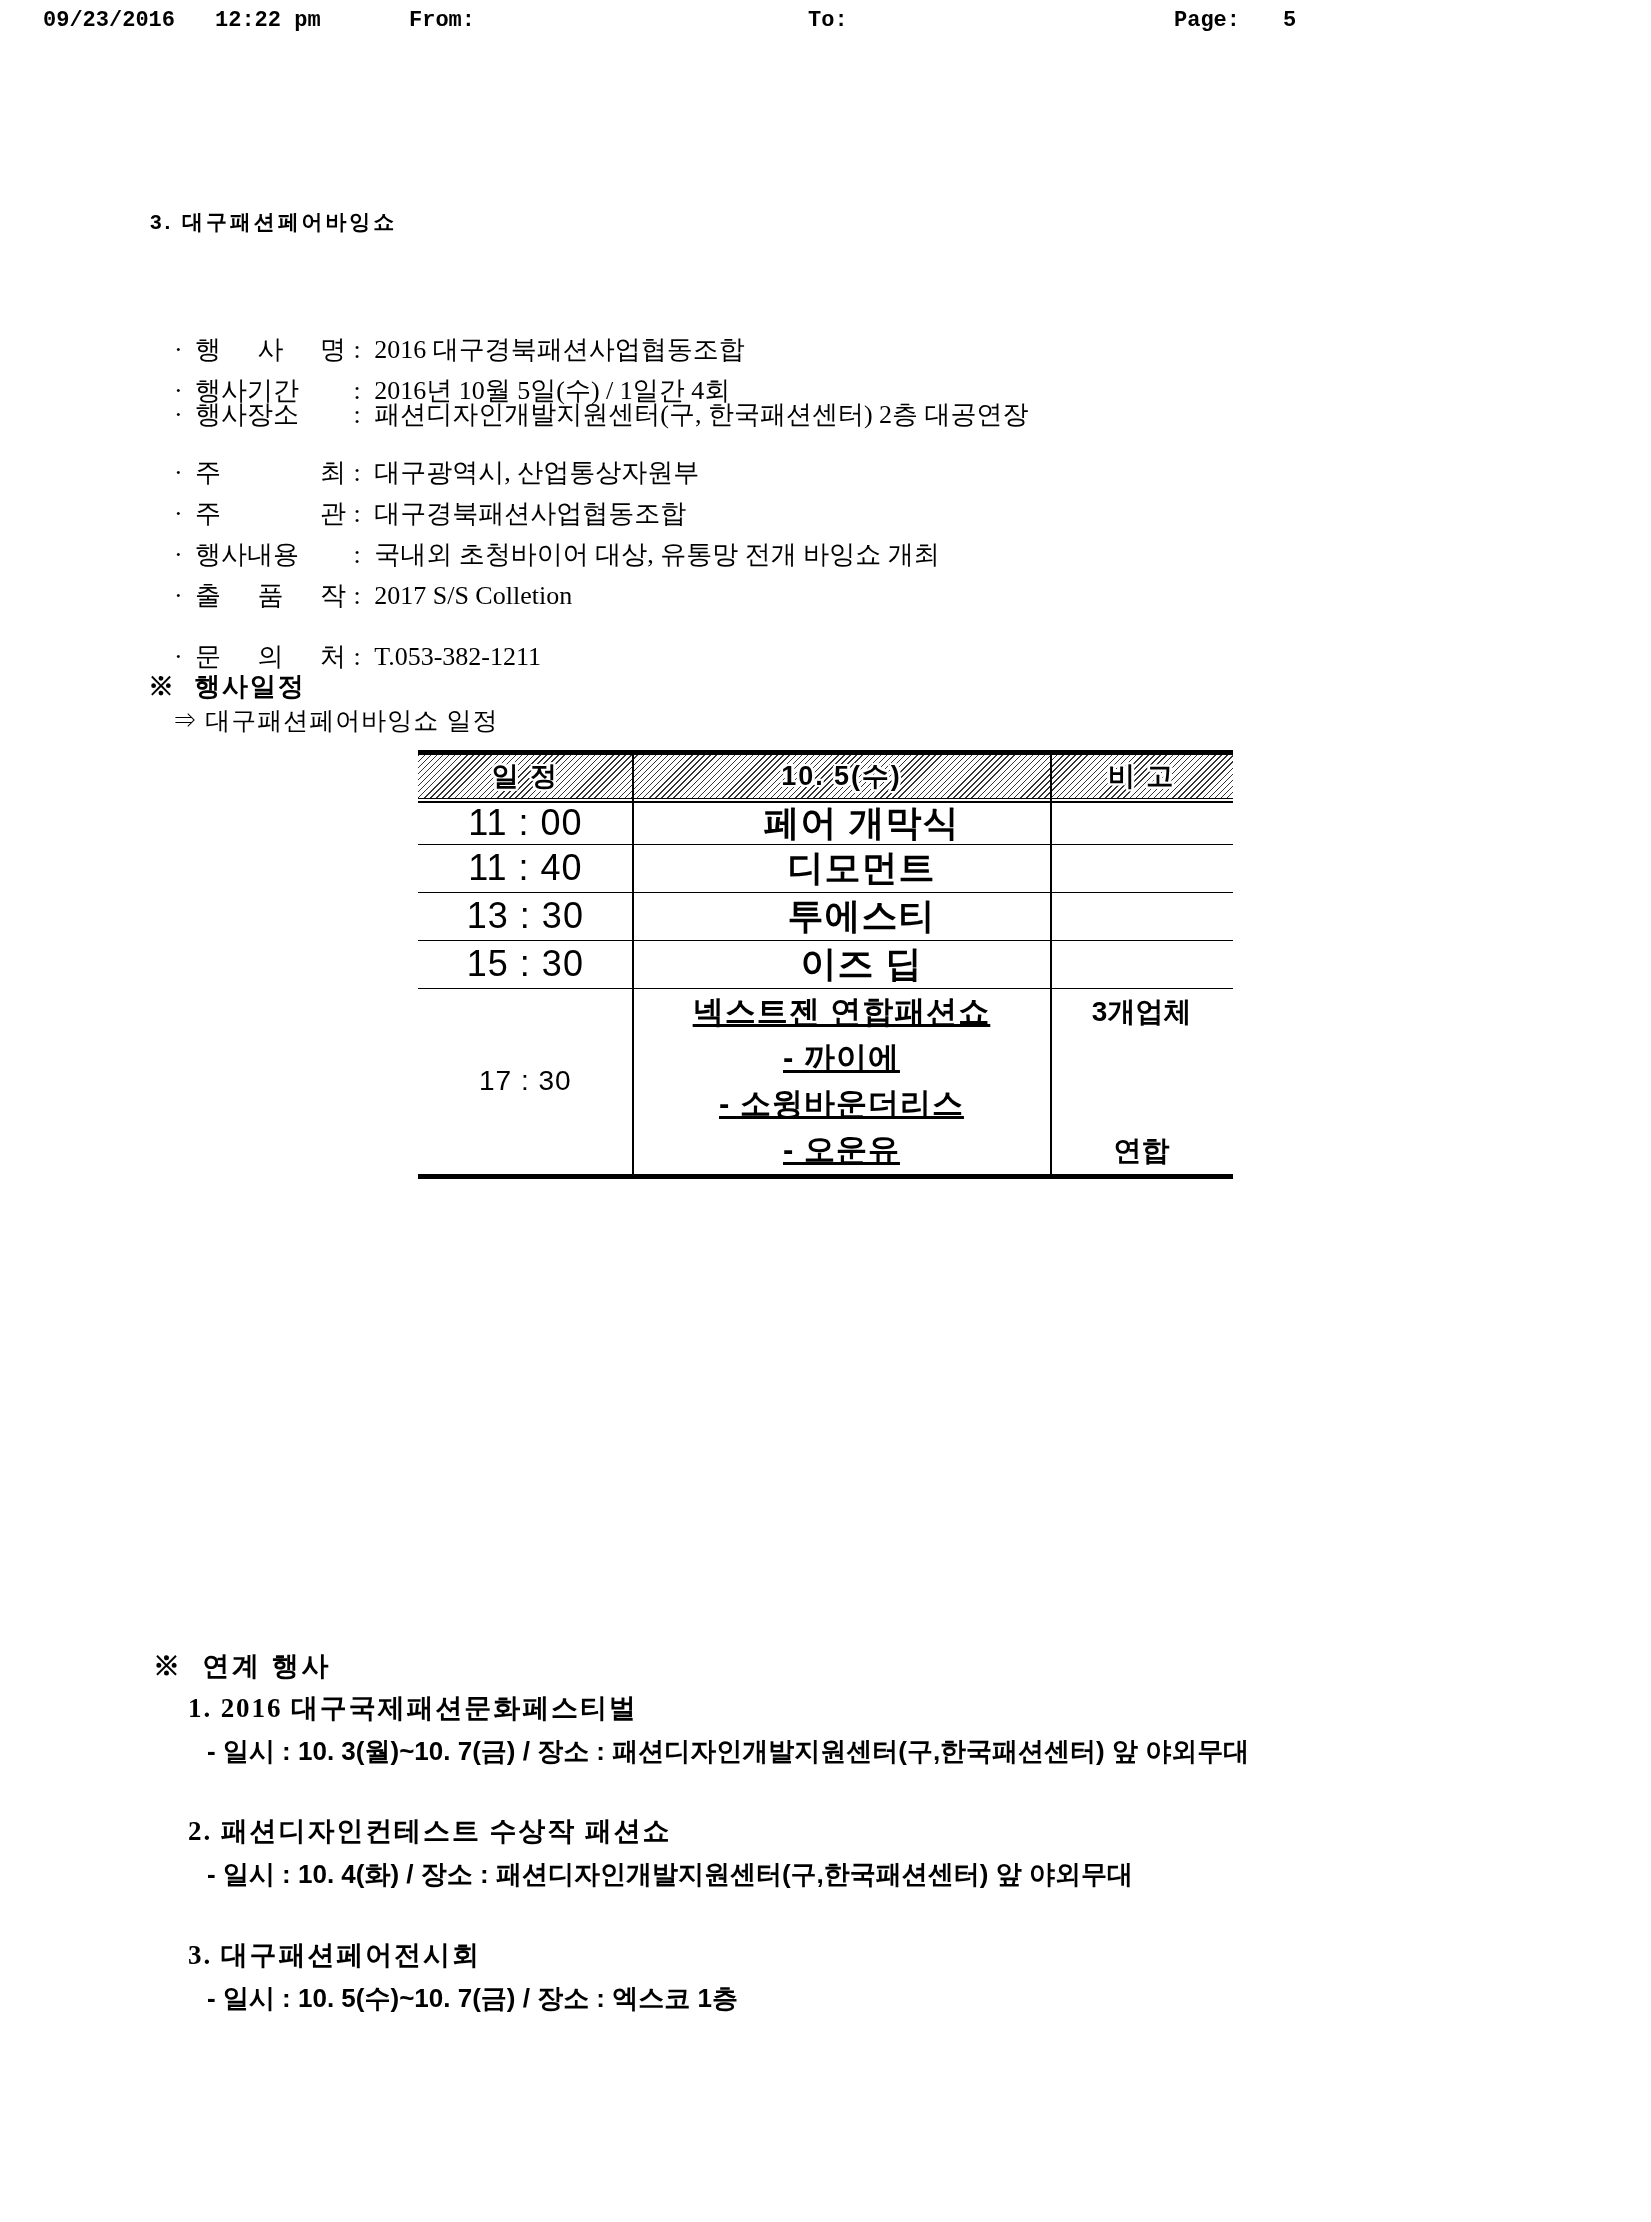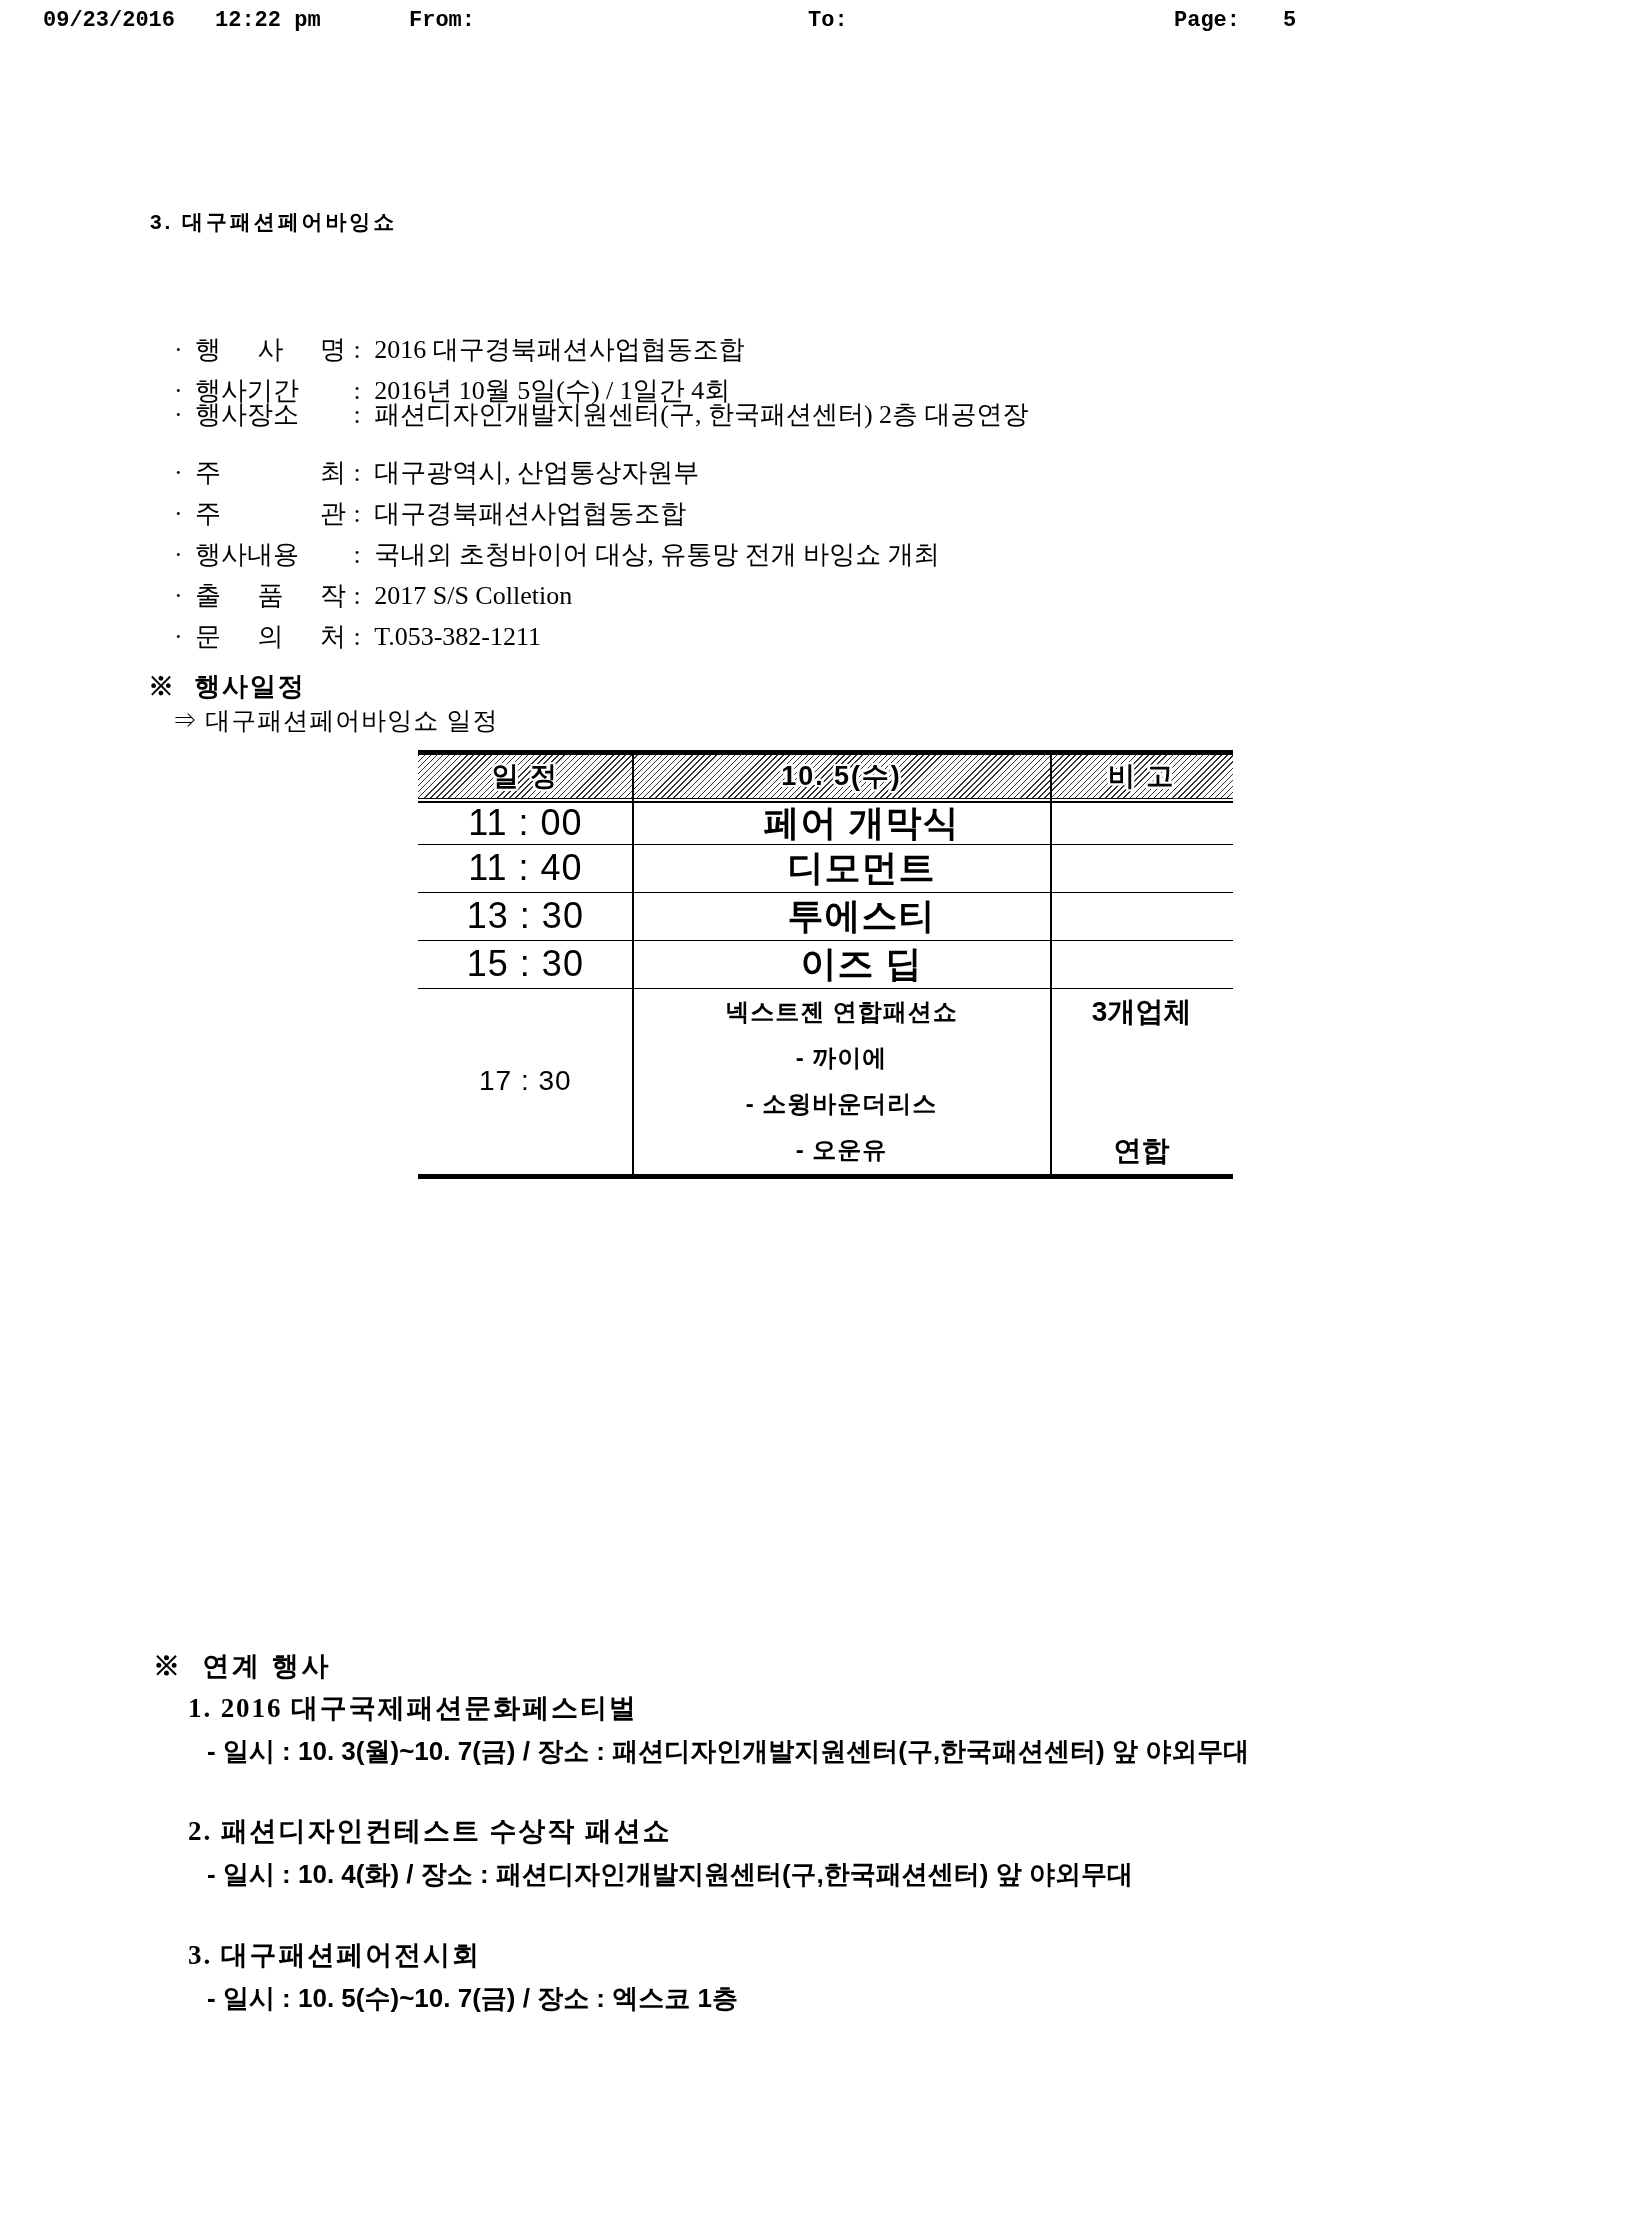--- a/index.html
+++ b/index.html
@@ -55,21 +55,21 @@
                 -2.9px 0 0 #fff,2.9px 0 0 #fff; }
   .col1 { width:215px; } .col2 { width:418px; } .col3 { width:183px; }
   .t-row { display:flex; border-bottom:1.9px solid #000; }
   .t-row.r1 { height:42px; } .t-row.r2, .t-row.r3, .t-row.r4 { height:48px; }
   .t-row .cell { display:flex; align-items:center; justify-content:center; font-size:36px; }
   .t-row .time { letter-spacing:1px; }
   .t-row .event { font-weight:bold; letter-spacing:1px;padding-left:40px; }
   .t-bigrow { display:flex; height:185px; }
   .t-bigrow .time { display:flex; align-items:center; justify-content:center; font-size:28px; letter-spacing:1px; }
   .t-bigrow .events { display:flex; flex-direction:column; justify-content:center; align-items:center; }
-  .t-bigrow .events div { line-height:46px; font-size:24px; font-weight:bold; letter-spacing:1px; }
+  .t-bigrow .events div { line-height:46px; font-size:31px; font-weight:bold; letter-spacing:1px;text-decoration:underline; }
   .t-bigrow .events div.sub { font-weight:bold; }
   .t-bigrow .notes { display:flex; flex-direction:column; justify-content:space-between; align-items:center; gap:7.6px; }
   .t-bigrow .notes div { font-size:28px; font-weight:bold; line-height:46px; }
   .t-vline { position:absolute; top:0; width:1.9px; height:429px; background:#000; }
   .t-v1 { left:214px; } .t-v2 { left:632px; }
 
   
   .rel-heading { position:absolute; left:153px; top:1648px; font-size:27px; font-weight:bold;
     letter-spacing:2.9px; white-space:pre; }
   .rel-title { position:absolute; left:188px; font-size:27px; font-weight:600; letter-spacing:1.9px; white-space:pre; }
@@ -107,21 +107,21 @@
 </div>
 <div class="detail-row" style="top:457px">
   <span class="bullet">·</span><span class="lbl">주 관</span><span class="colon">:</span><span>대구경북패션사업협동조합</span>
 </div>
 <div class="detail-row" style="top:498px">
   <span class="bullet">·</span><span class="lbl">행사내용</span><span class="colon">:</span><span>국내외 초청바이어 대상, 유통망 전개 바잉쇼 개최</span>
 </div>
 <div class="detail-row" style="top:539px">
   <span class="bullet">·</span><span class="lbl">출 품 작</span><span class="colon">:</span><span>2017 S/S Colletion</span>
 </div>
-<div class="detail-row" style="top:580px">
+<div class="detail-row" style="top:600px">
   <span class="bullet">·</span><span class="lbl">문 의 처</span><span class="colon">:</span><span>T.053-382-1211</span>
 </div>
 
 <div class="sched-heading">※  행사일정</div>
 <div class="sched-subheading">⇒ 대구패션페어바잉쇼 일정</div>
 
 <div class="sched-table">
   <div class="t-top"></div>
   <div class="t-header">
     <div class="hcell col1">일 정</div>

